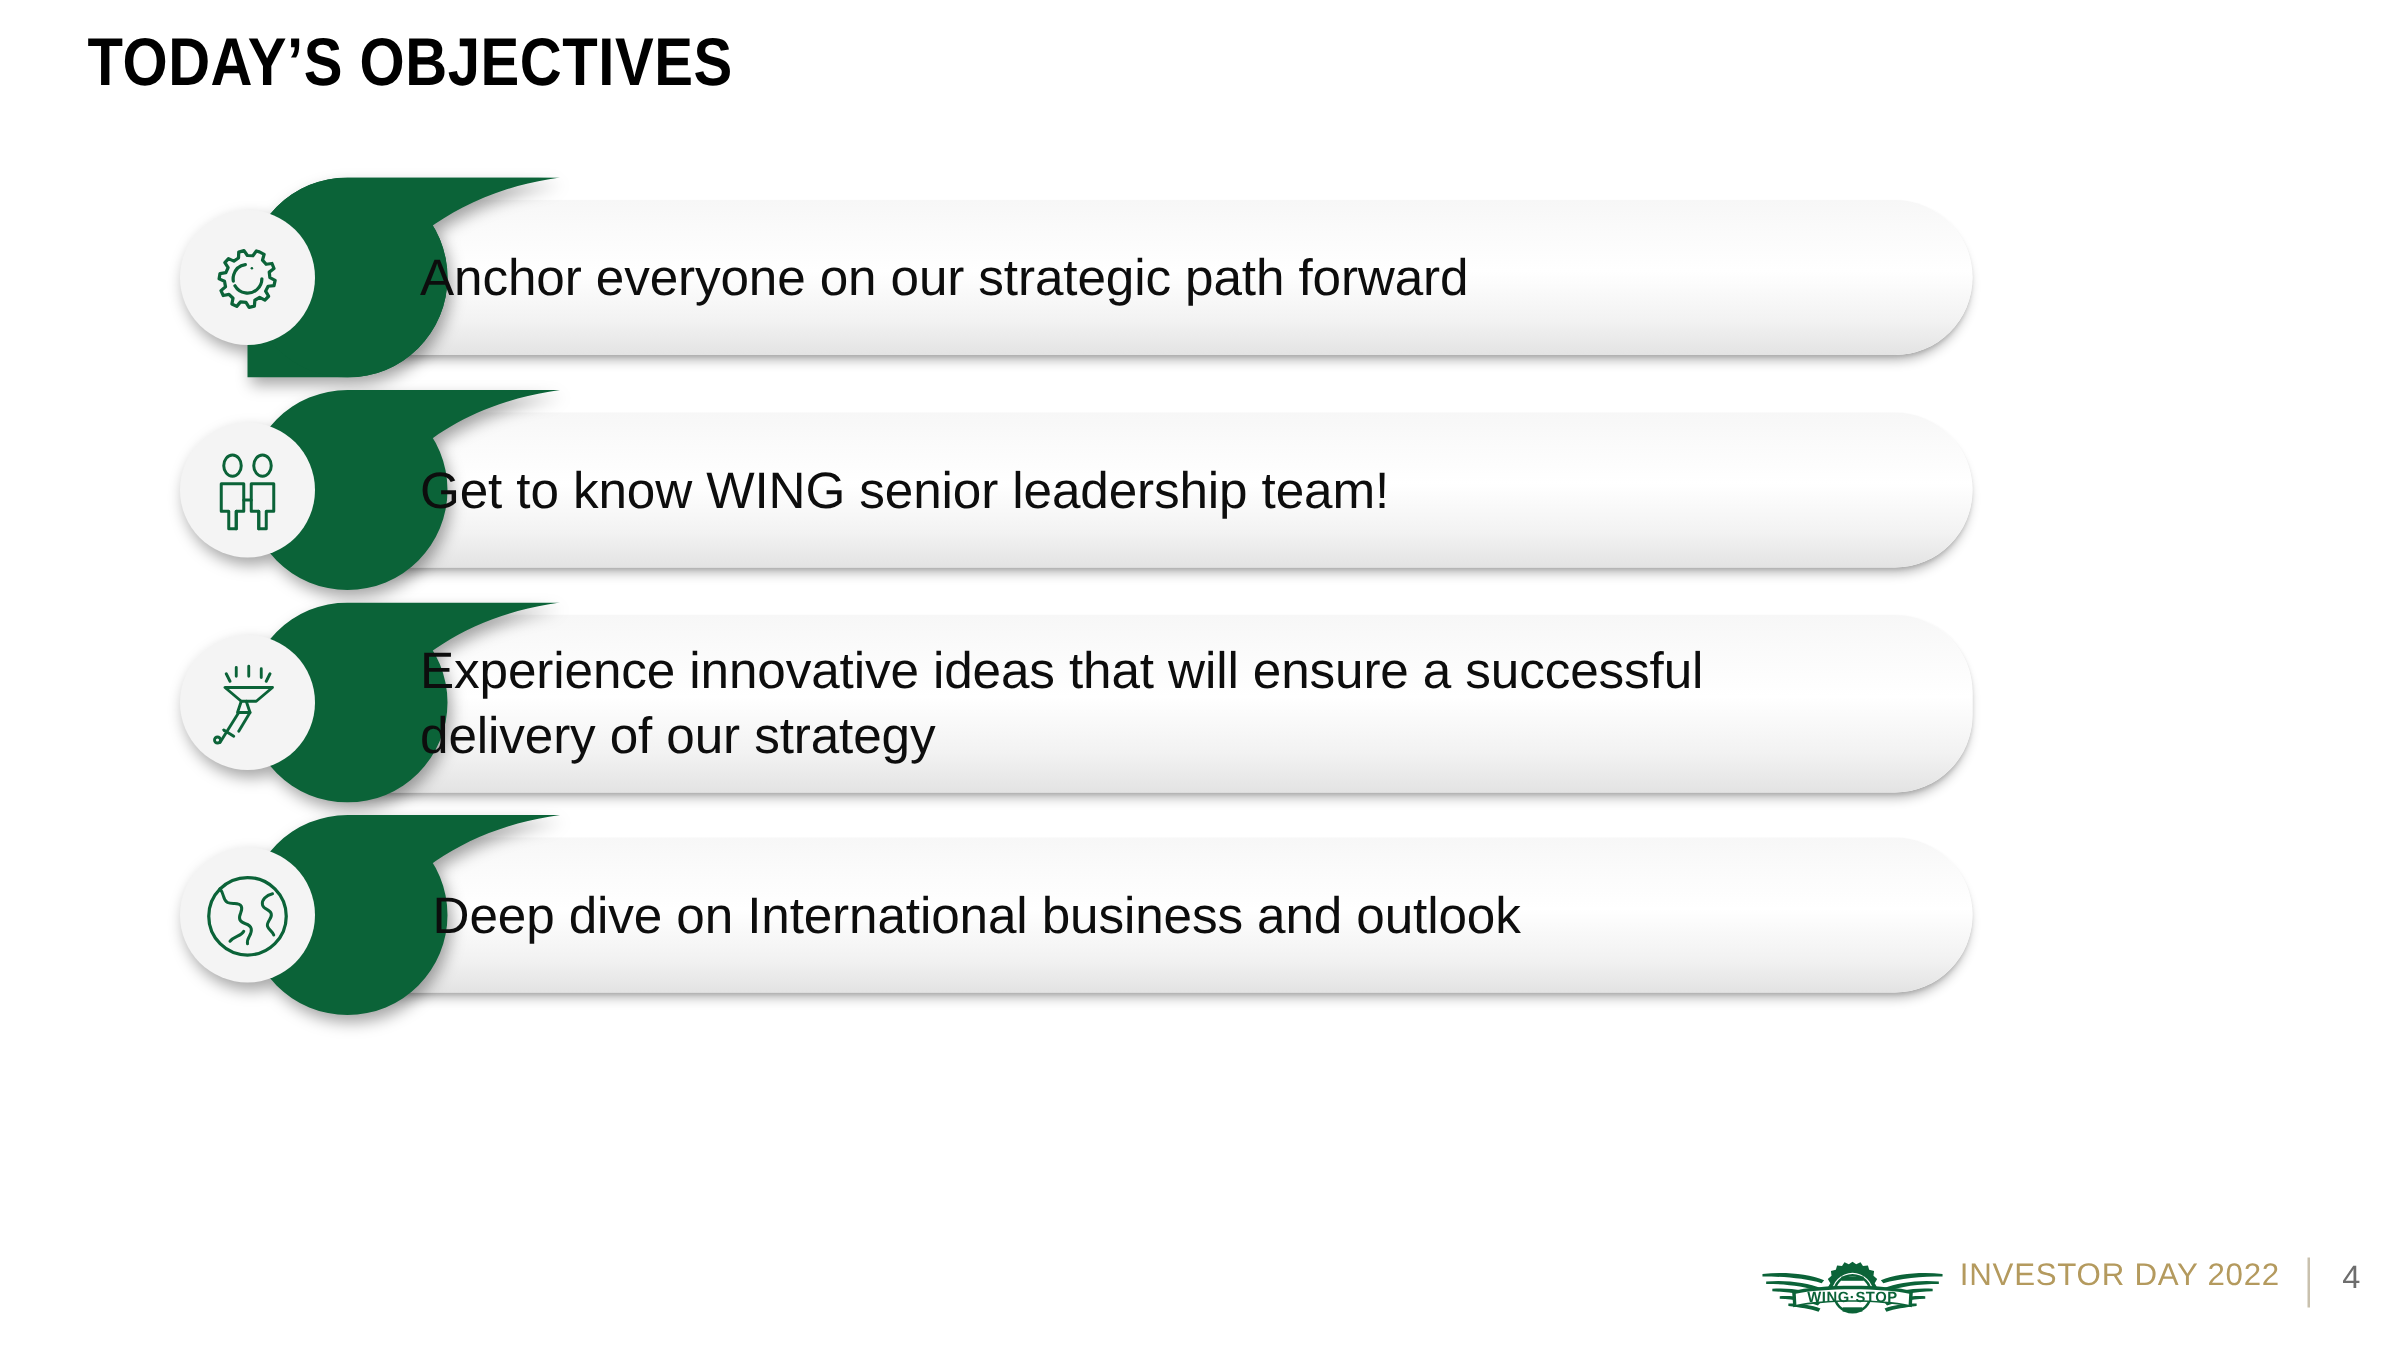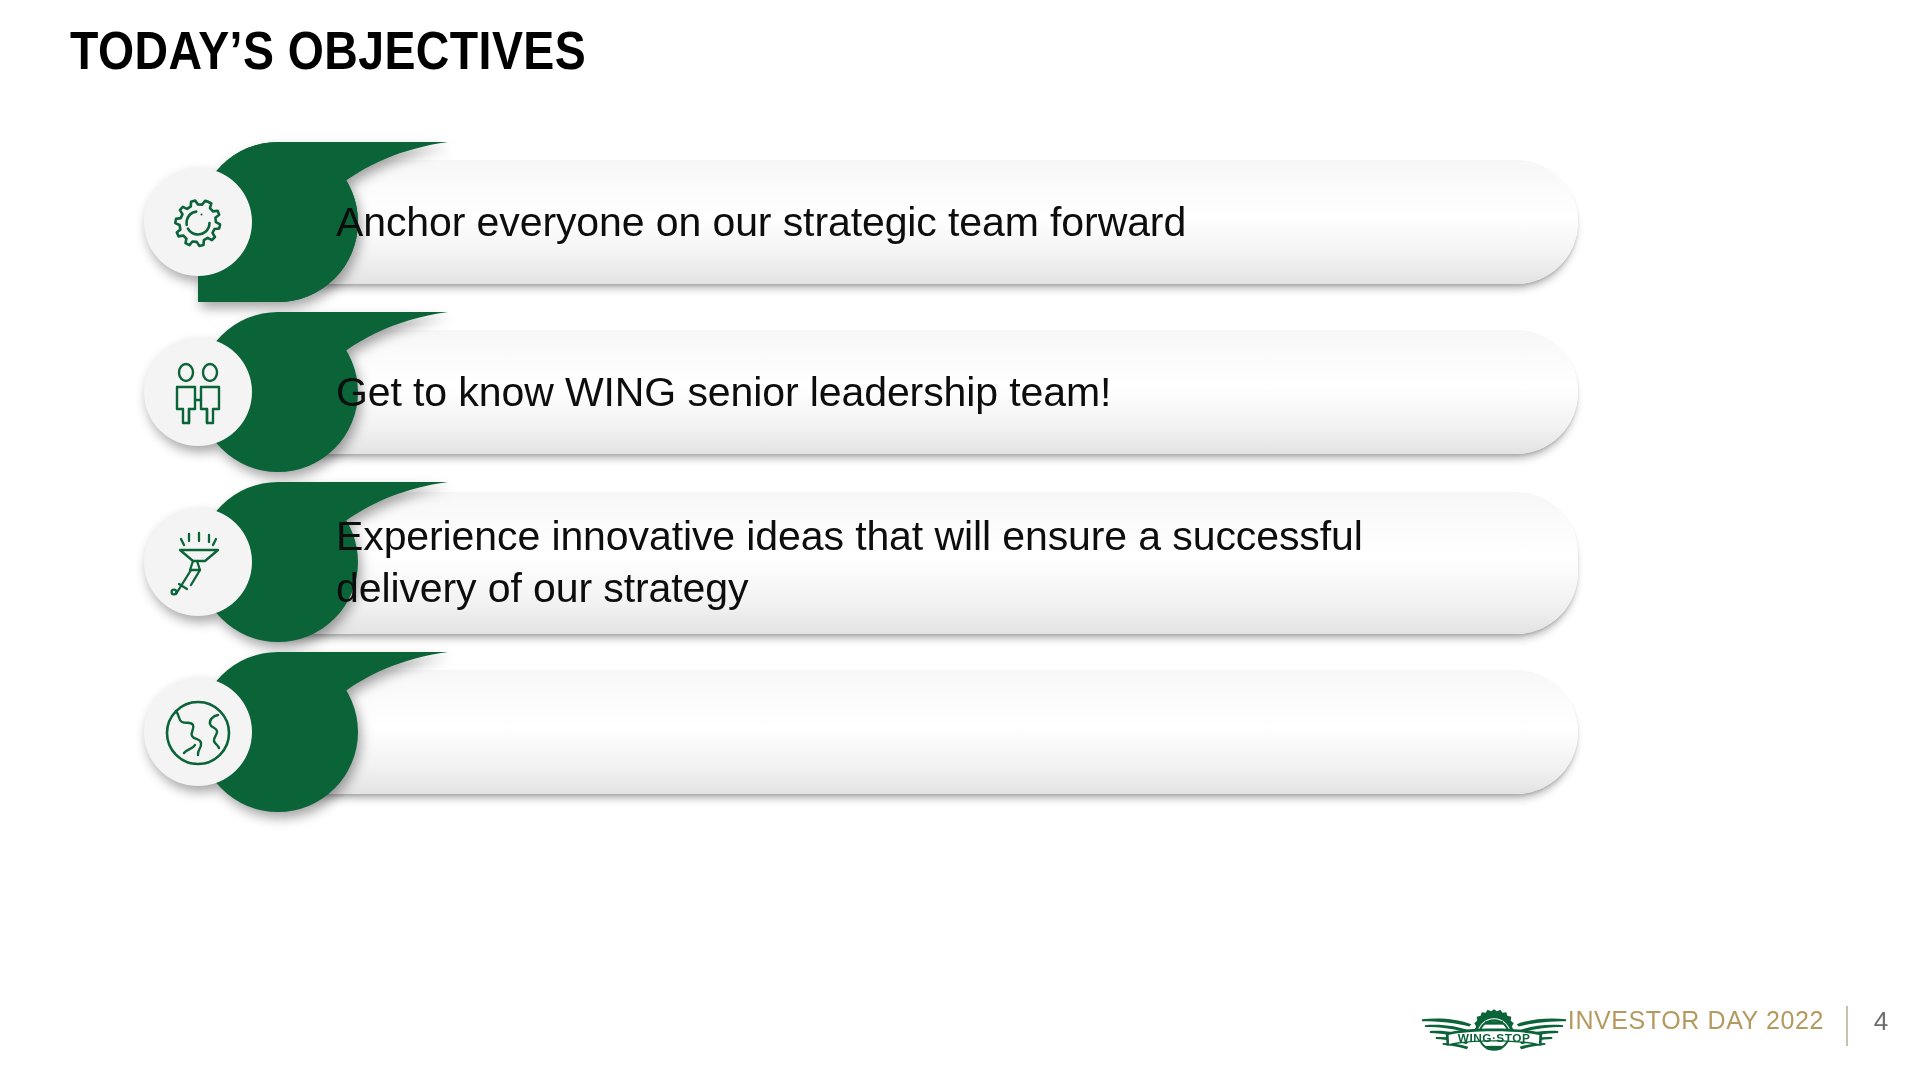--- a/index.html
+++ b/index.html
@@ -124,20 +124,21 @@
     align-items: flex-start;
     gap: 0px;
   }
   #footer-logo { width: 148px; height: 58px; display:block; }
   #footer-label {
     font-family: "Liberation Sans", sans-serif;
     font-size: 25px;
     font-weight: 500;
     letter-spacing: 0.6px;
     color: #b49a5e;
+    margin-left: 12px;
     white-space: nowrap;
   }
   #footer-divider {
     width: 2px;
     height: 40px;
     background: #c9c1ae;
     margin: 0 22px 0 22px;
   }
   #footer-page {
     font-family: "Liberation Sans", sans-serif;
@@ -165,21 +166,21 @@
         <circle cx="80" cy="80" r="54" fill="#f4f4f4"></circle>
       </svg>
     </div>
     <div class="badge-icon">
       <svg width="70" height="70" viewBox="0 0 70 70" fill="none" stroke="#0b6338" stroke-width="2.6" stroke-linejoin="round" stroke-linecap="round">
         <path d="M44.5 13.5 l3.8 2.0 -1.3 4.6 2.9 3.3 4.7 -0.6 1.6 4.0 -3.8 2.9 0.5 4.4 4.2 2.2 -0.9 4.2 -4.7 0.5 -2.0 3.9 2.4 4.1 -3.0 3.1 -4.2 -2.2 -3.8 2.3 -0.4 4.7 -4.2 1.0 -2.5 -4.0 -4.4 -0.4 -3.0 3.6 -3.9 -1.9 0.9 -4.6 -3.2 -3.1 -4.6 0.9 -1.8 -3.9 3.6 -3.1 -0.8 -4.4 -4.3 -1.9 0.7 -4.2 4.7 -0.8 1.8 -4.0 -2.6 -4.0 2.9 -3.2 4.3 2.0 3.7 -2.5 0.2 -4.7 4.2 -1.2 2.7 3.9 4.4 0.2 2.8 -3.8 Z"></path>
         <path d="M46.5 35 a11.5 11.5 0 1 1 -6.6 -10.4" stroke-dasharray="30 4 18"></path>
         <circle cx="38.5" cy="26.5" r="1" fill="#0b6338" stroke="none"></circle>
       </svg>
     </div>
-    <div class="objective-text">Anchor everyone on our strategic team forward</div>
+    <div class="objective-text">Anchor everyone on our strategic path forward</div>
   </div>
 
   <div class="objective-row r1">
     <div class="pill-bar"></div>
     <div class="badge-wrap">
       <svg width="350" height="160" viewBox="0 0 350 160" xmlns="http://www.w3.org/2000/svg">
         <path d="M80,80 a80,80 0 1,0 160,0 a80,80 0 1,0 -160,0 Z
                  M330,0 L160,0 a80,80 0 0,0 -80,80 a80,80 0 0,0 80,80 c0,-70 60,-145 170,-160 Z" fill="#0b6338"></path>
         <circle cx="80" cy="80" r="54" fill="#f4f4f4"></circle>
       </svg>
@@ -230,20 +231,21 @@
       </svg>
     </div>
     <div class="badge-icon">
       <svg width="72" height="72" viewBox="0 0 72 72" fill="none" stroke="#0b6338" stroke-width="2.6" stroke-linecap="round" stroke-linejoin="round">
         <circle cx="36" cy="36" r="31"></circle>
         <path d="M14 14 c4 5 2 9 6 11 c4 2 9 -1 11 3 c2 4 -3 7 -1 11 c2 4 8 2 9 7 c1 5 -4 7 -3 12" stroke-width="2.4"></path>
         <path d="M56 18 c-5 1 -9 5 -8 9 c1 4 6 3 7 7 c1 4 -4 6 -3 10 c1 3 4 4 5 7" stroke-width="2.4"></path>
         <path d="M22 56 c3 -4 9 -4 11 -8" stroke-width="2.4"></path>
       </svg>
     </div>
+    <div class="objective-text">Deep dive on International business and outlook</div>
   </div>
 
   <div id="footer">
     <svg id="footer-logo" viewBox="0 0 300 116" xmlns="http://www.w3.org/2000/svg">
       <g fill="#0b6338">
 
         <path d="M4 26 C40 22 78 26 104 36 L100 41 C74 33 38 30 4 30 Z"></path>
         <path d="M10 38 C44 35 76 40 100 49 L96 54 C72 46 42 42 10 42 Z"></path>
         <path d="M20 50 C50 48 78 53 99 61 L95 66 C74 59 48 55 20 54 Z"></path>
         <path d="M32 62 C58 61 80 65 98 72 L94 77 C78 71 56 67 32 66 Z"></path>

